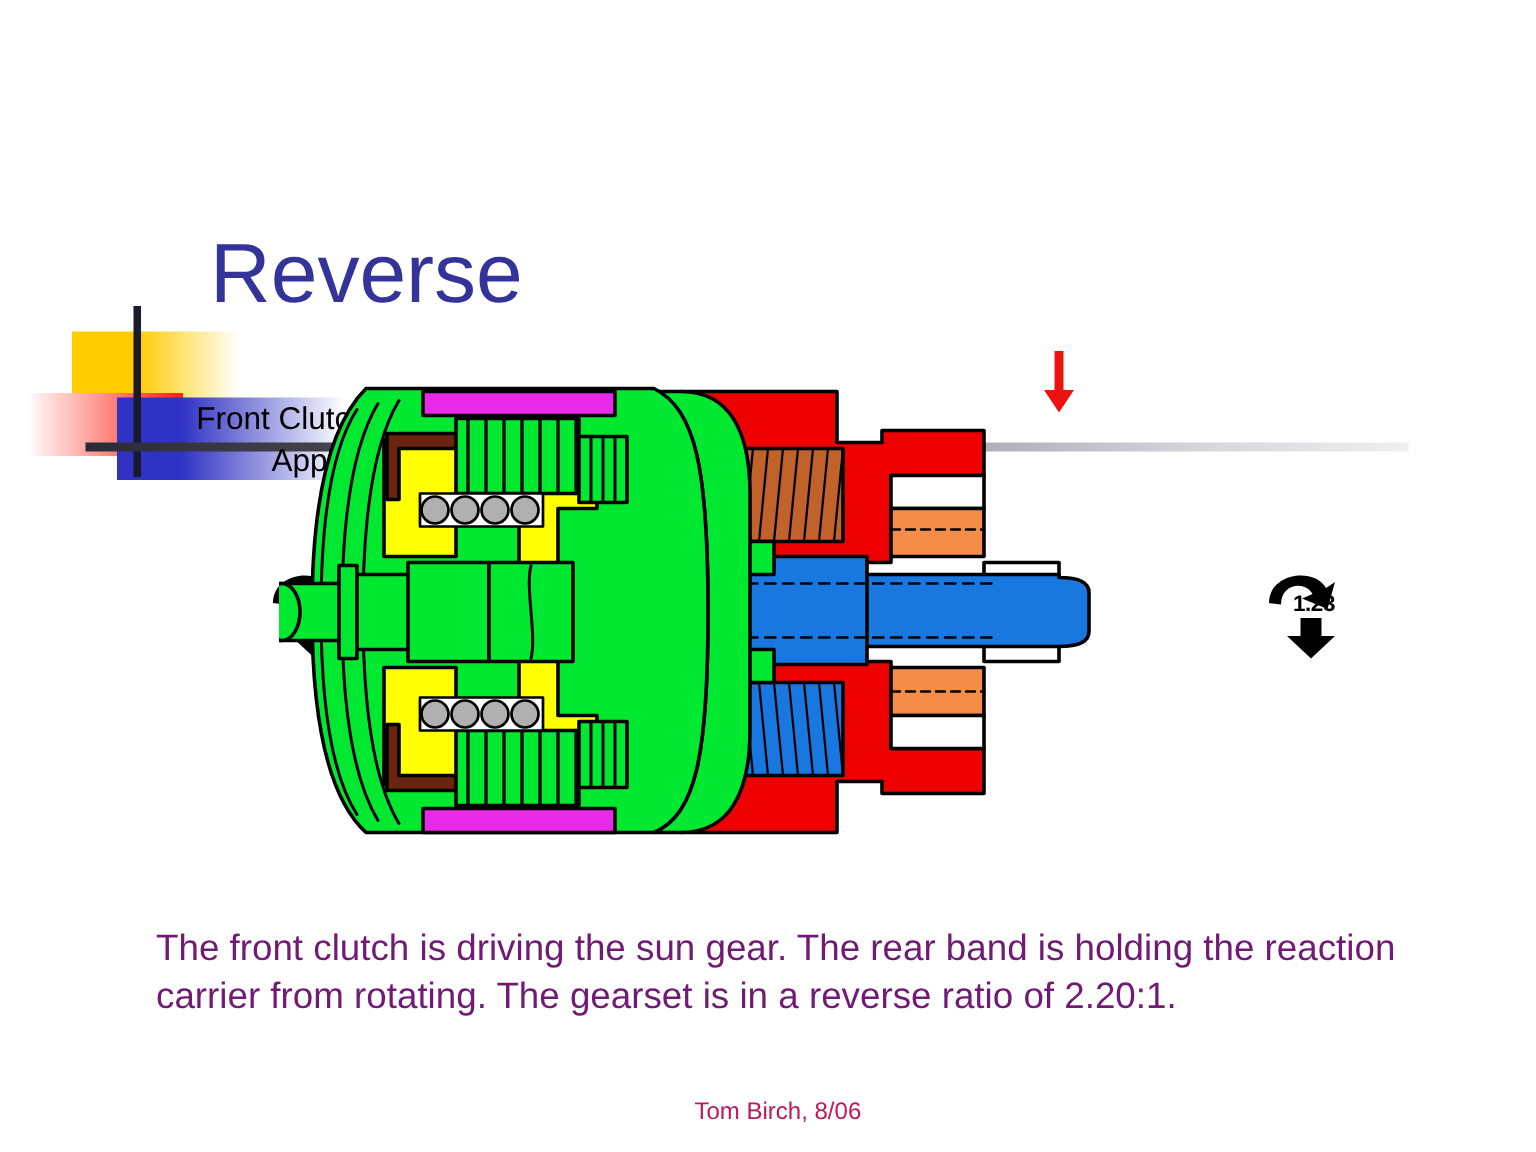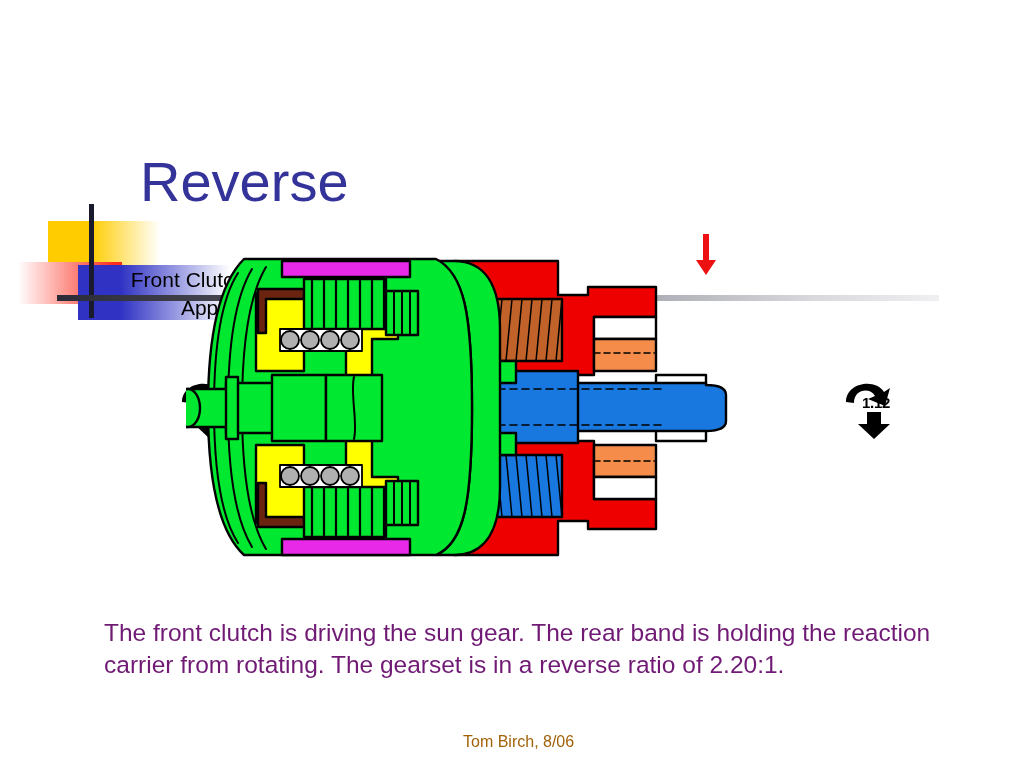--- a/index.html
+++ b/index.html
@@ -125,21 +125,21 @@
     font-size: 24.5px;
     color: #701a75;
     line-height: 1.33;
   }
 
   
   #footer-author {
     position: absolute;
     left: 463px; top: 733px;
     font-size: 16px;
-    color: #a16207;
+    color: #be185d;
   }
   #footer-page {
     position: absolute;
     left: 936px; top: 733px;
     font-size: 16px;
     color: #a16207;
     margin-left: 40px;
   }
 </style>
 </head>
@@ -175,21 +175,21 @@
       <path d="M27 40 H41 V52 H50 L34 67 L18 52 H27 Z" fill="#000000"></path>
     </svg>
     <span class="rot-value">2.20</span>
   </div>
 
   <div class="rot-badge" id="badge-right">
     <svg viewBox="0 0 76 68" width="76" height="68">
       <path d="M6 30 C6 10, 36 6, 44 20 L50 16 L45 34 L28 27 L35 24 C30 15, 14 17, 14 31 Z" fill="#000000"></path>
       <path d="M27 40 H41 V52 H50 L34 67 L18 52 H27 Z" fill="#000000"></path>
     </svg>
-    <span class="rot-value">1.12</span>
+    <span class="rot-value">1.23</span>
   </div>
 
   <svg id="diagram" viewBox="0 0 706 330">
 
     <g stroke="#000000" stroke-width="2.4" stroke-linejoin="round" stroke-linecap="round">
 
       <g>
         <path d="M268 18 H372 V52 H402 V44 H470 V74 H408 V132 H374 V198 H408 V256 H470 V286 H402 V278 H372 V312 H268 Z" fill="#ee0000"></path>
 
         <path d="M408 74 H470 V96 H408 Z" fill="#ffffff"></path>

